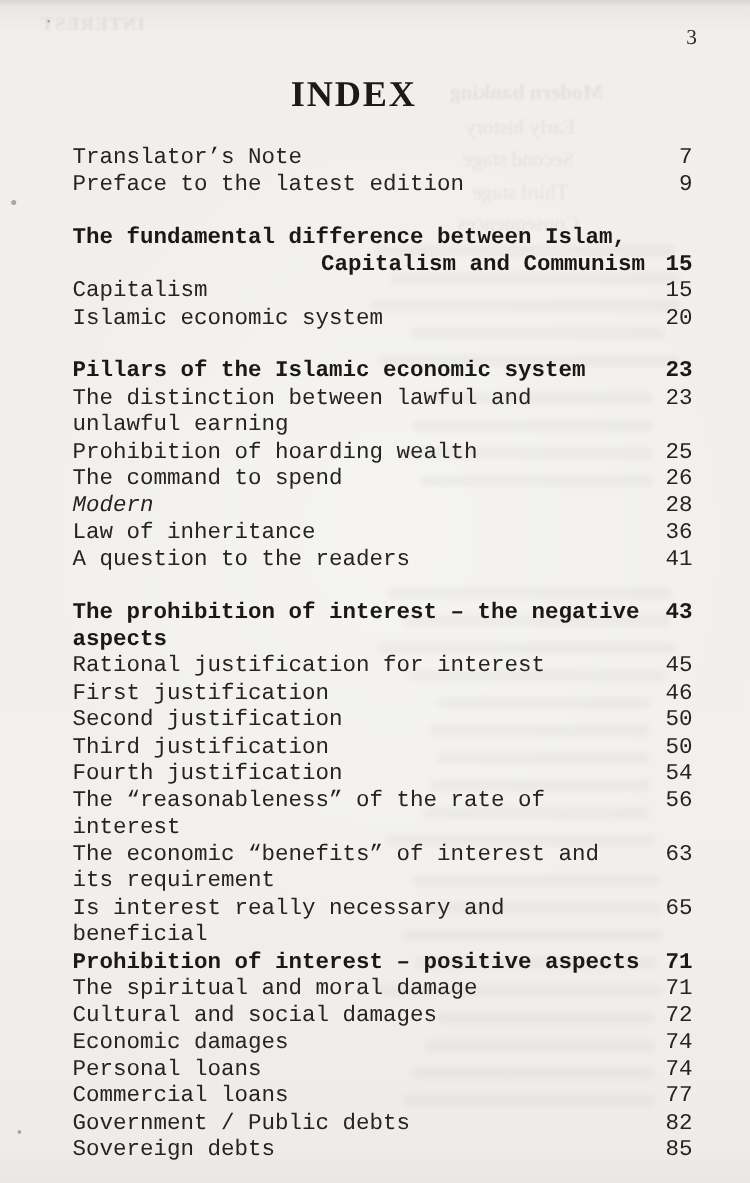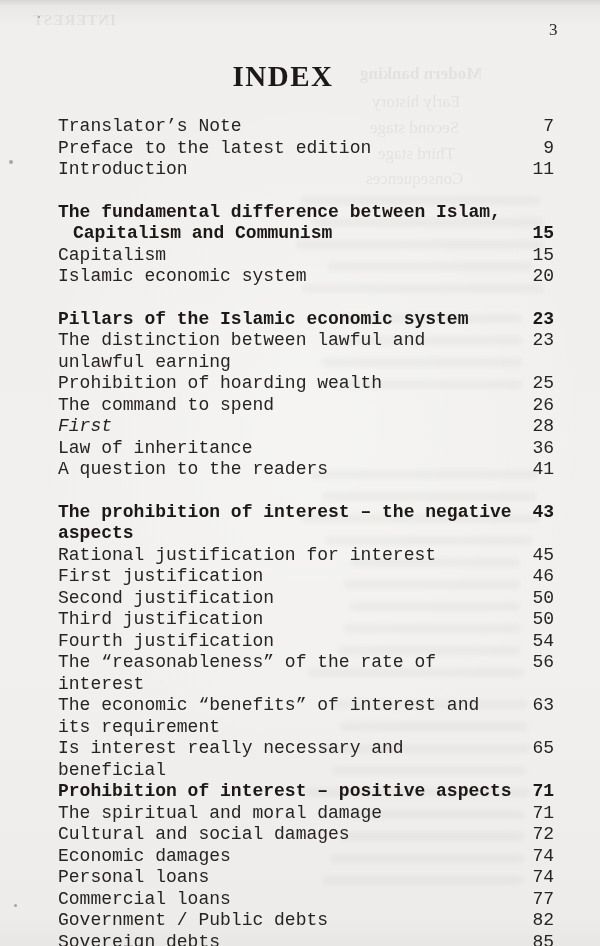--- a/index.html
+++ b/index.html
@@ -40,21 +40,21 @@
   }
   .toc{
     position:absolute;top:116px;left:58px;right:46px;
     font-size:18px;line-height:21.5px;font-family:Liberation Mono, monospace;
   }
   .row{display:flex;align-items:baseline;}
   .row .lbl{flex:1 1 auto;padding-right:8px;}
   .row .pg{flex:0 0 auto;min-width:30px;text-align:right;}
   .row.bold{font-weight:700;color:#1b1815;}
   .row.italic .lbl{font-style:italic;}
-  .row.indent .lbl{padding-left:15px;}
+  .row.indent .lbl{padding-left:15px;text-align:right;}
   .row.gap{margin-top:21px;}
 </style>
 </head>
 <body>
 
 <div class="scan">
 
   <div class="ghost">
     <div class="ghost-line bold" style="left:32px;top:12px;font-size:15px;letter-spacing:1px;">INTEREST</div>
     <div class="ghost-line bold" style="left:360px;top:64px;">Modern banking</div>
@@ -104,24 +104,20 @@
 
   <div class="toc">
       <div class="row">
         <span class="lbl">Translator’s Note</span>
         <span class="pg">7</span>
       </div>
       <div class="row">
         <span class="lbl">Preface to the latest edition</span>
         <span class="pg">9</span>
       </div>
-      <div class="row">
-        <span class="lbl">Introduction</span>
-        <span class="pg">11</span>
-      </div>
       <div class="row bold gap">
         <span class="lbl">The fundamental difference between Islam,</span>
       </div>
       <div class="row indent bold">
         <span class="lbl">Capitalism and Communism</span>
         <span class="pg">15</span>
       </div>
       <div class="row">
         <span class="lbl">Capitalism</span>
         <span class="pg">15</span>
@@ -140,21 +136,21 @@
       </div>
       <div class="row">
         <span class="lbl">Prohibition of hoarding wealth</span>
         <span class="pg">25</span>
       </div>
       <div class="row">
         <span class="lbl">The command to spend</span>
         <span class="pg">26</span>
       </div>
       <div class="row italic">
-        <span class="lbl">First</span>
+        <span class="lbl">Modern</span>
         <span class="pg">28</span>
       </div>
       <div class="row">
         <span class="lbl">Law of inheritance</span>
         <span class="pg">36</span>
       </div>
       <div class="row">
         <span class="lbl">A question to the readers</span>
         <span class="pg">41</span>
       </div>

